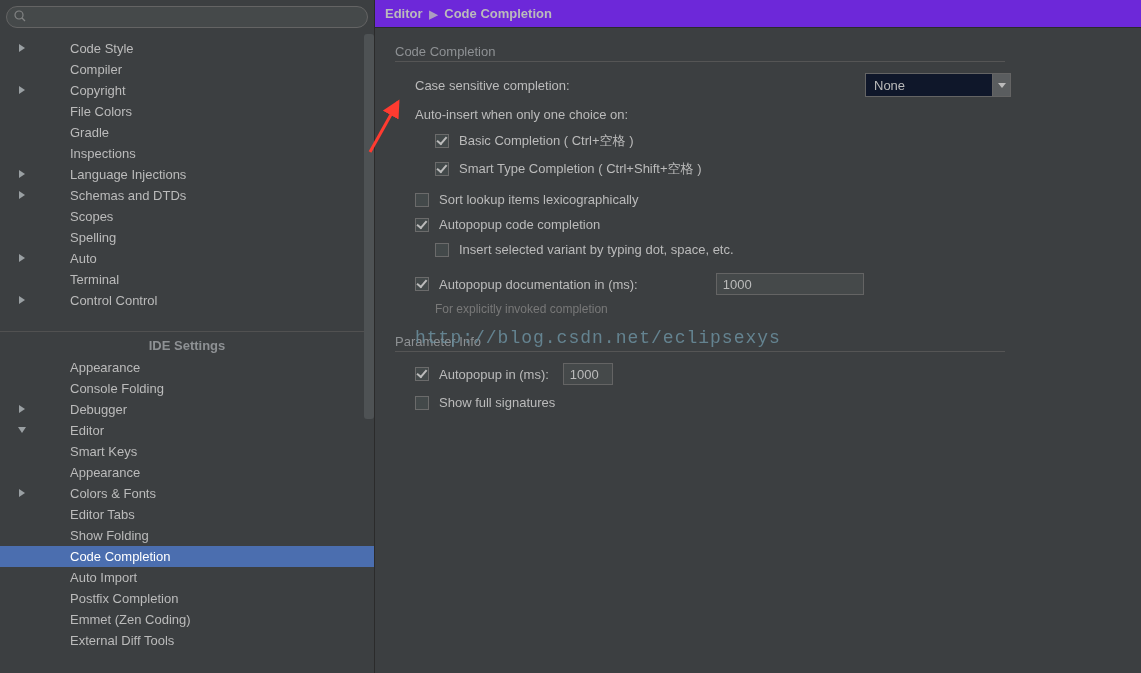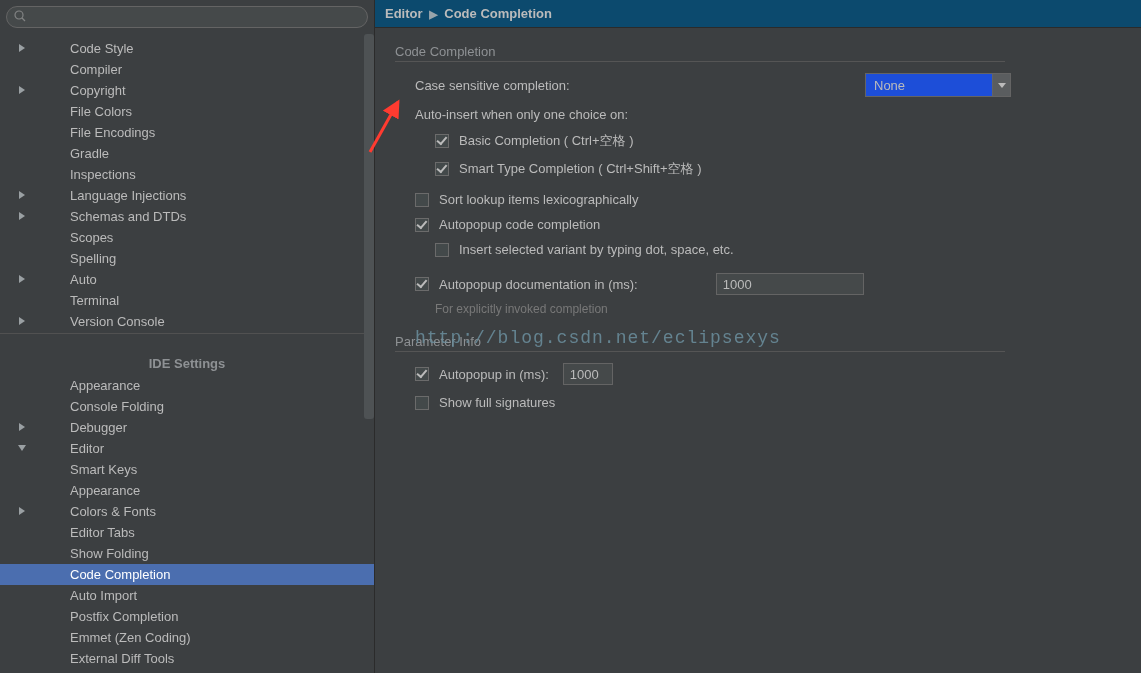--- a/index.html
+++ b/index.html
@@ -63,34 +63,34 @@
   height: 10px;
   margin-right: 6px;
   display: inline-block;
   flex-shrink: 0;
 }
 .arrow svg { display: block; }
 .section-header {
   text-align: center;
   font-weight: bold;
   color: #8e9194;
-  padding: 22px 0 4px;
+  padding: 6px 0 4px;
   border-top: 1px solid #515151;
-  margin-top: 1px;
+  margin-top: 20px;
 }
 .main {
   flex: 1;
   height: 100%;
   background: #3c3f41;
   display: flex;
   flex-direction: column;
   position: relative;
 }
 .breadcrumb {
-  background: #0c4a6e;
+  background: #6d28d9;
   color: #bbbbbb;
   padding: 6px 10px;
   font-weight: bold;
   border-bottom: 1px solid #2b2b2b;
 }
 .breadcrumb .sep { margin: 0 3px; opacity: .8; font-size:11px;}
 .content {
   flex: 1;
   padding: 16px 20px;
   position: relative;
@@ -109,21 +109,21 @@
 }
 .row {
   display: flex;
   align-items: center;
   padding: 5px 0 5px 20px;
 }
 .row.indent { padding-left: 40px; }
 .label { color: #bbbbbb; }
 .hint { color: #787878; font-size: 12px; padding-left: 40px; padding-top:2px;}
 .select {
-  background: #1d4ed8;
+  background: #0f172a;
   border: 1px solid #646464;
   color: #bbbbbb;
   height: 24px;
   width: 146px;
   padding: 0 8px;
   display: flex;
   align-items: center;
   justify-content: space-between;
   margin-left: auto;
   margin-right: 110px;
@@ -223,24 +223,20 @@
           </svg>
         </span>
         <span>Copyright</span>
       </div>
       <div class="tree-item">
         <span class="arrow"></span>
         <span>File Colors</span>
       </div>
       <div class="tree-item">
         <span class="arrow"></span>
-        <span>File Encodings</span>
-      </div>
-      <div class="tree-item">
-        <span class="arrow"></span>
         <span>Gradle</span>
       </div>
       <div class="tree-item">
         <span class="arrow"></span>
         <span>Inspections</span>
       </div>
       <div class="tree-item">
         <span class="arrow">
           <svg width="8" height="8">
             <path d="M1,0 L7,4 L1,8 Z" fill="#9aa0a3"></path>
@@ -275,21 +271,21 @@
       <div class="tree-item">
         <span class="arrow"></span>
         <span>Terminal</span>
       </div>
       <div class="tree-item">
         <span class="arrow">
           <svg width="8" height="8">
             <path d="M1,0 L7,4 L1,8 Z" fill="#9aa0a3"></path>
           </svg>
         </span>
-        <span>Version Console</span>
+        <span>Control Control</span>
       </div>
       <div class="section-header">IDE Settings</div>
       <div class="tree-item">
         <span class="arrow"></span>
         <span>Appearance</span>
       </div>
       <div class="tree-item">
         <span class="arrow"></span>
         <span>Console Folding</span>
       </div>

